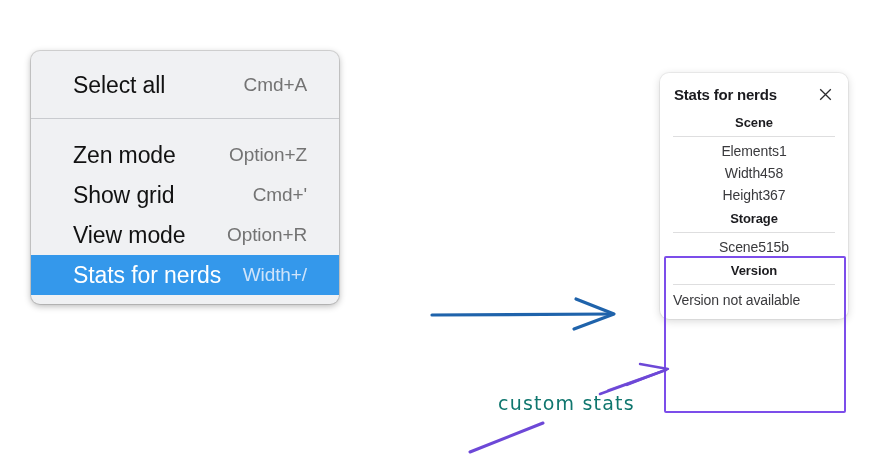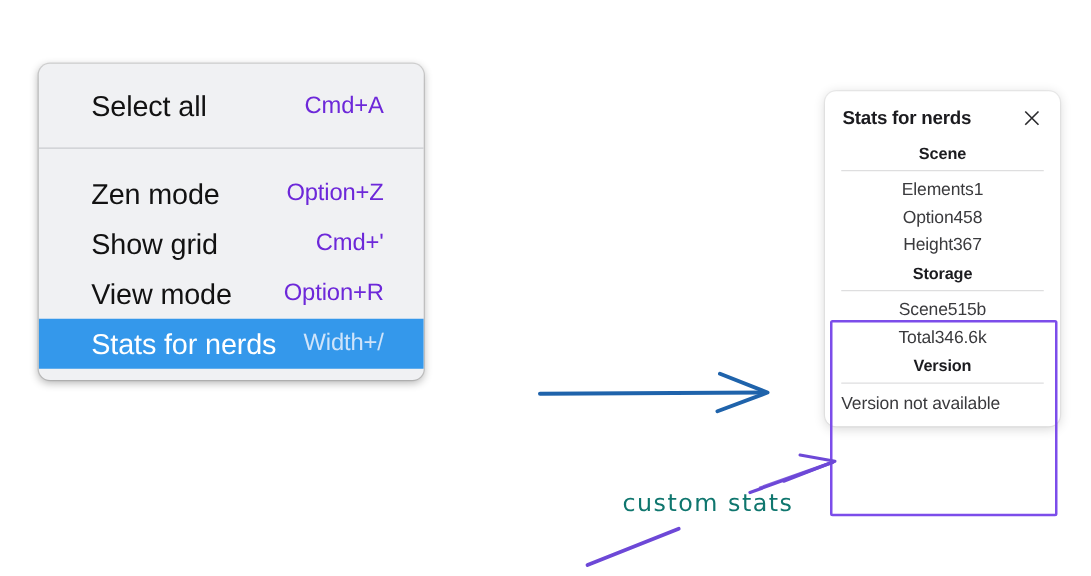--- a/index.html
+++ b/index.html
@@ -43,21 +43,21 @@
     cursor: default;
   }
   .menu-item .mi-label {
     font-size: 23px;
     color: #121212;
     letter-spacing: -0.1px;
     white-space: nowrap;
   }
   .menu-item .mi-shortcut {
     font-size: 19px;
-    color: #6d28d9;
+    color: #737373;
     white-space: nowrap;
     letter-spacing: -0.1px;
   }
   .menu-item.highlighted {
     background: #3498eb;
   }
   .menu-item.highlighted .mi-label { color: #ffffff; }
   .menu-item.highlighted .mi-shortcut { color: #cfe4fa; }
 
   
@@ -203,37 +203,33 @@
 
   <div class="sp-body">
 
     <div class="sp-section-title">Scene</div>
     <div class="sp-divider"></div>
     <div class="sp-row">
       <span class="sp-key">Elements</span>
       <span class="sp-val">1</span>
     </div>
     <div class="sp-row">
-      <span class="sp-key">Option</span>
+      <span class="sp-key">Width</span>
       <span class="sp-val">458</span>
     </div>
     <div class="sp-row">
       <span class="sp-key">Height</span>
       <span class="sp-val">367</span>
     </div>
 
     <div class="sp-section-title">Storage</div>
     <div class="sp-divider"></div>
     <div class="sp-row">
       <span class="sp-key">Scene</span>
       <span class="sp-val">515b</span>
-    </div>
-    <div class="sp-row">
-      <span class="sp-key">Total</span>
-      <span class="sp-val">346.6k</span>
     </div>
 
     <div class="sp-section-title">Version</div>
     <div class="sp-divider"></div>
     <div class="sp-note">Version not available</div>
 
   </div>
 </div>
 
 <div id="stats-highlight-box"></div>

